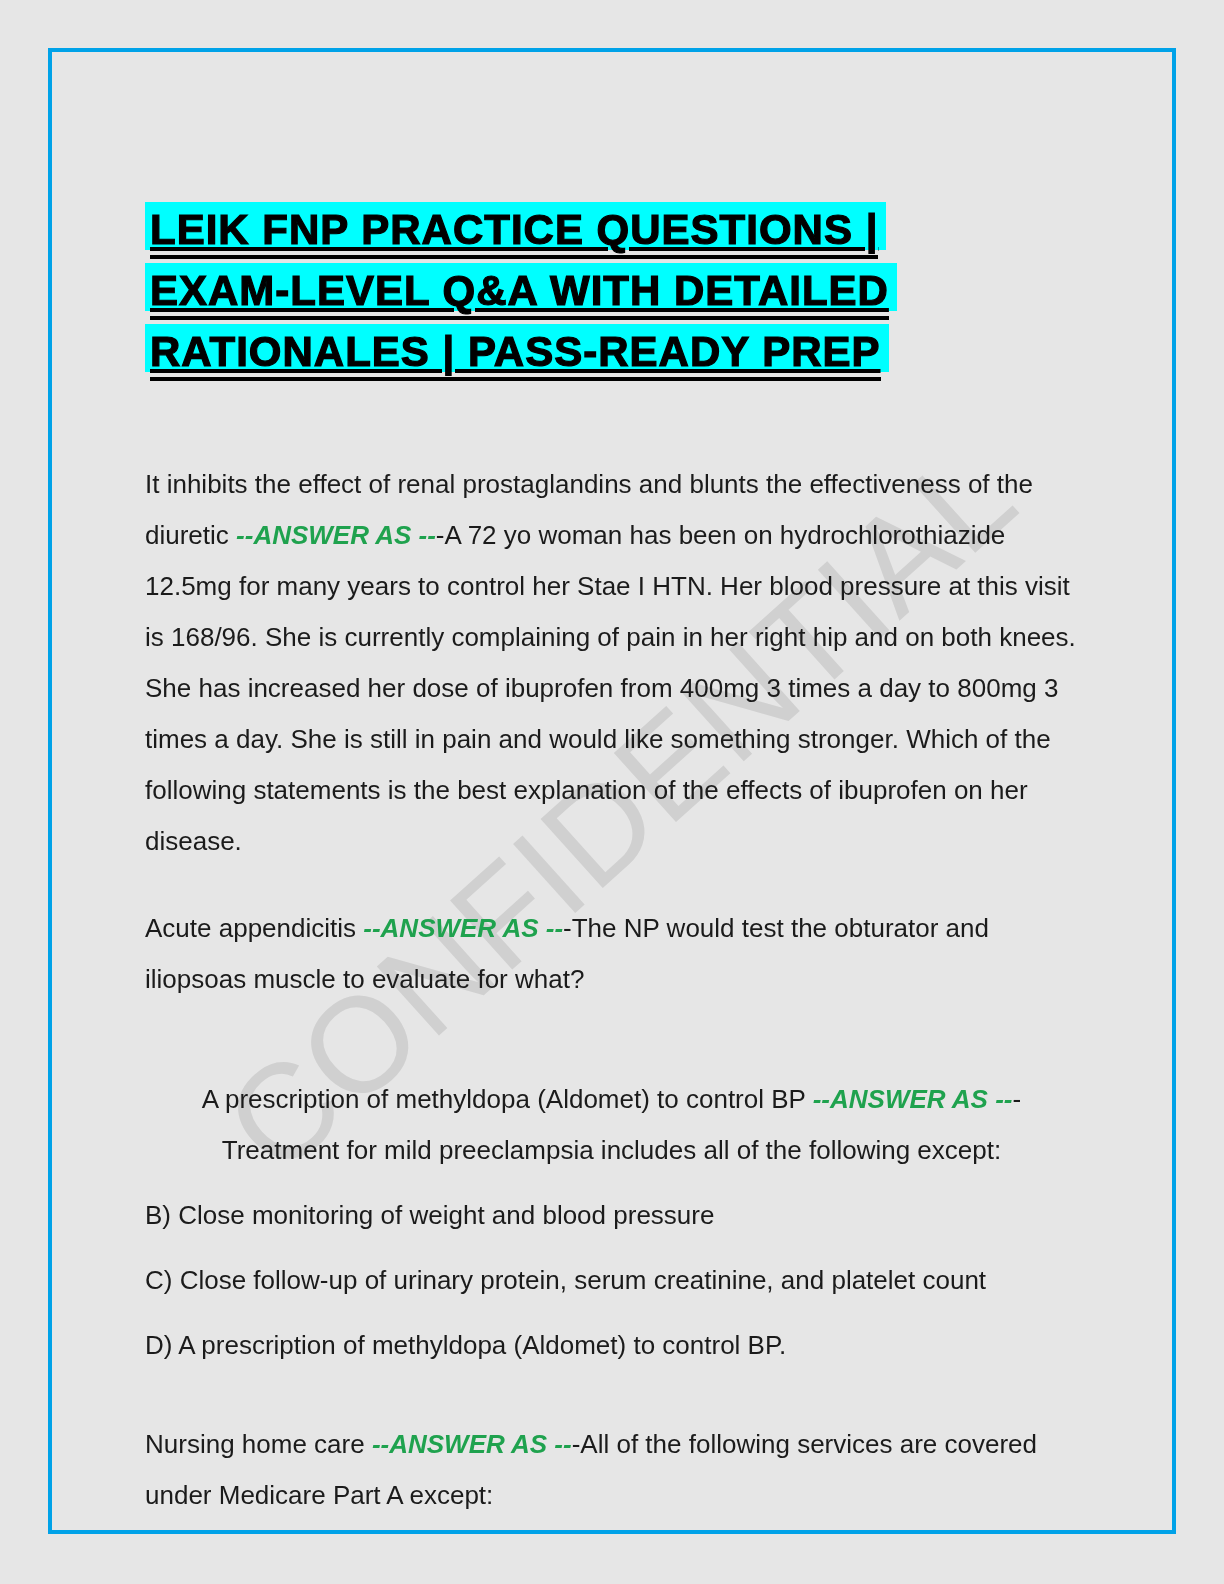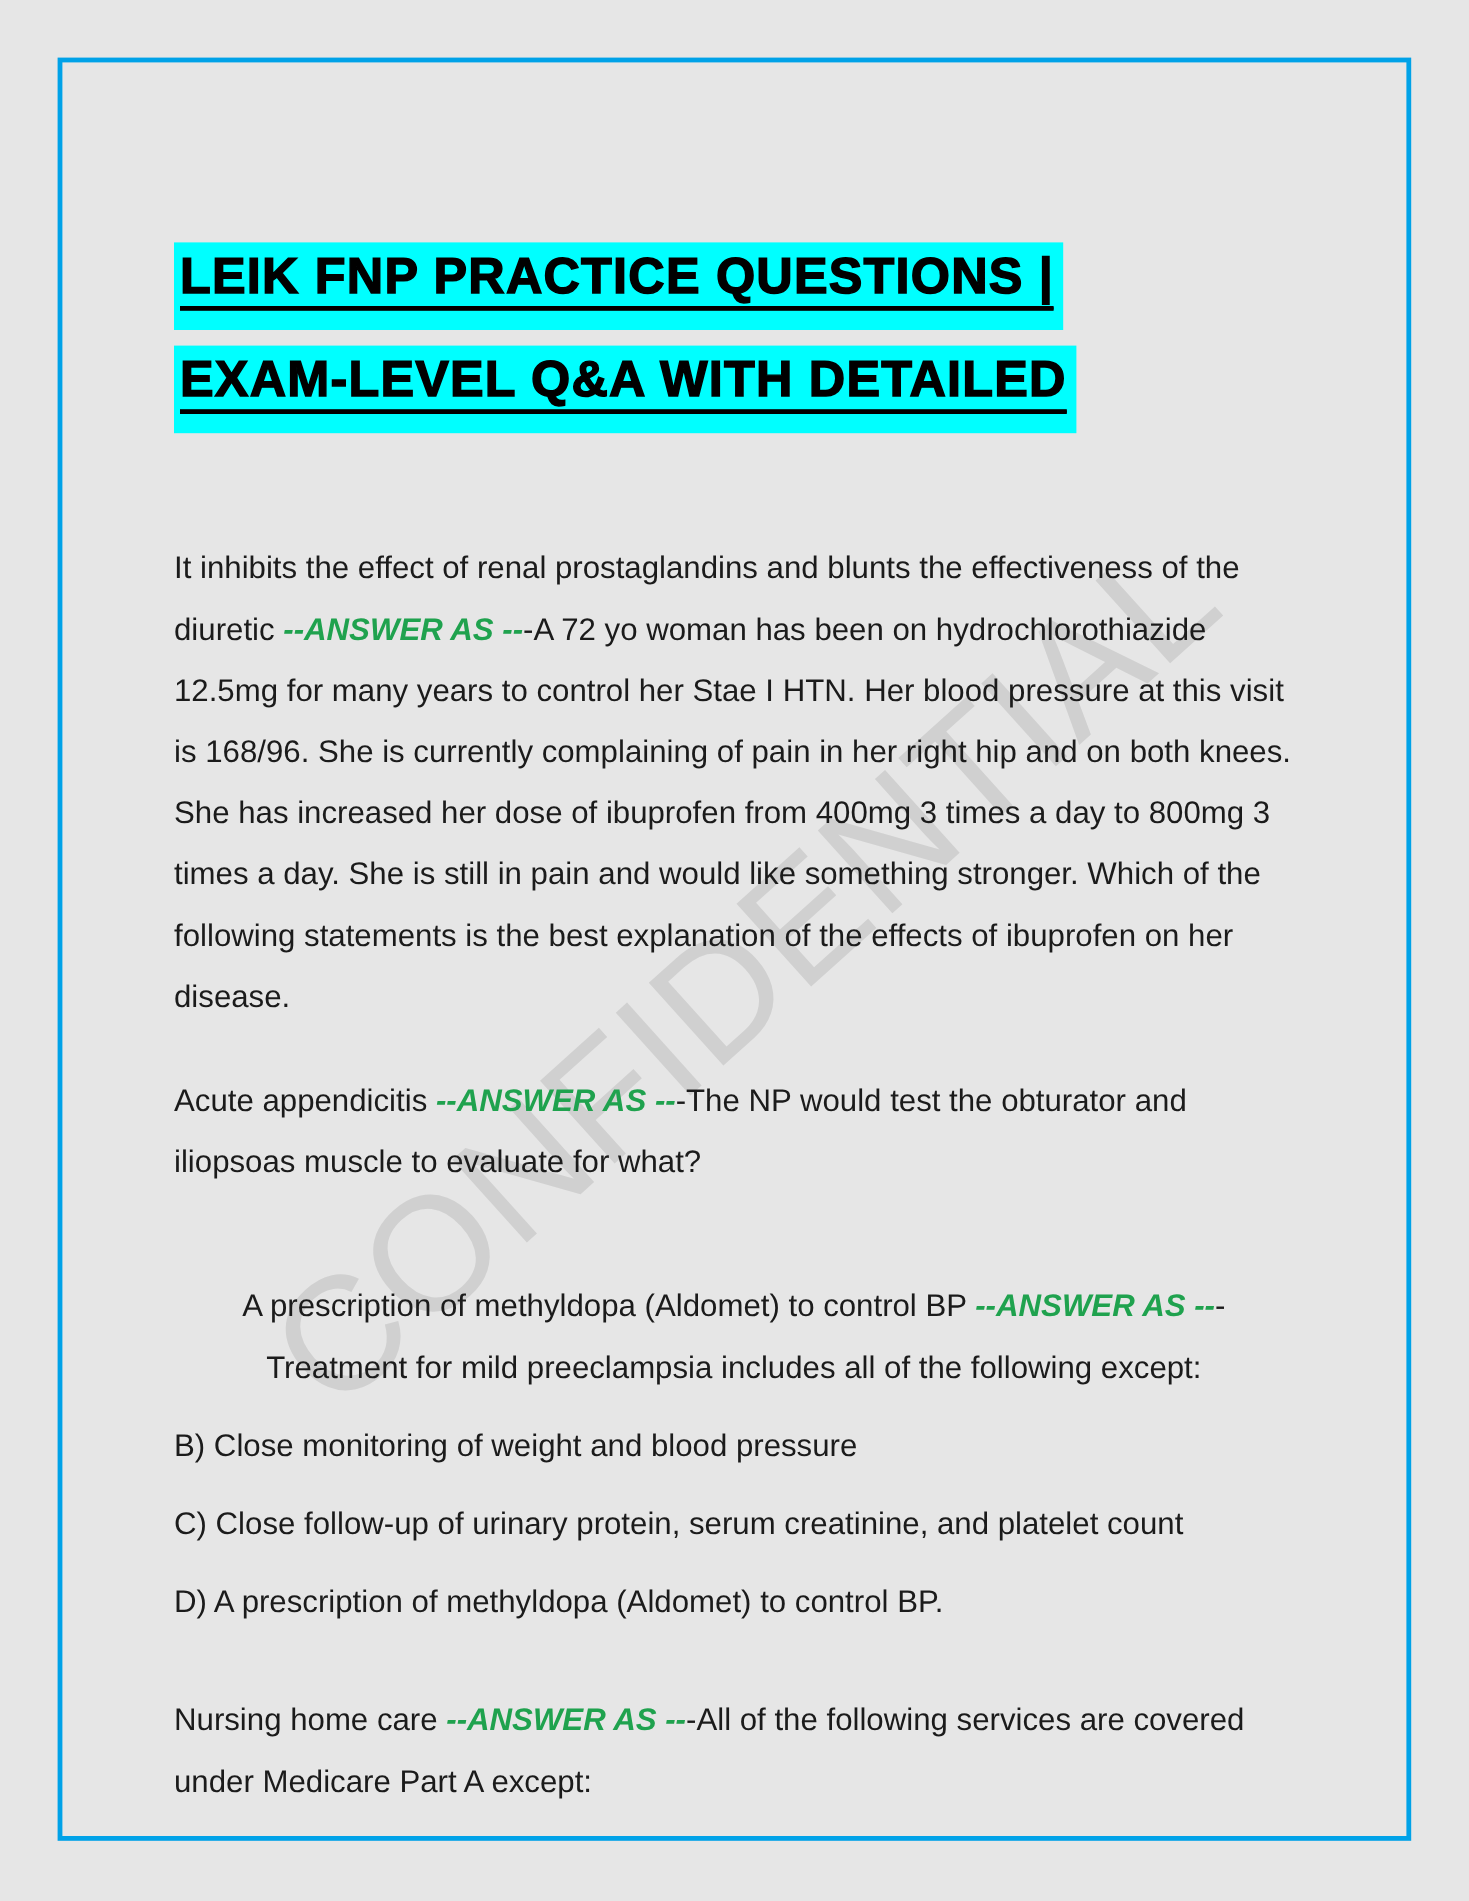--- a/index.html
+++ b/index.html
@@ -43,23 +43,24 @@
     font-size: 42px;
     font-weight: 900;
     line-height: 40px;
     letter-spacing: 1px;
     color: #000;
     -webkit-text-stroke: 1.2px #000;
   }
   .title-line {
     display: table;
     background: #00ffff;
-    padding: 8px 8px 25px 5px;
+    padding: 8px 8px 0 5px;
     margin: 0 0 13px 0;
     white-space: nowrap;
+    text-decoration: underline;
   }
   .ul-thin {
     border-bottom: 2px solid #000;
     padding-bottom: 3px;
   }
   .ul-thick {
     border-bottom: 4px solid #000;
     padding-bottom: 2px;
   }
   .para {
@@ -89,20 +90,23 @@
 
   <div class="content">
 
     <h1 class="title">
       <div class="title-line">
           <span class="ul-thin"><span class="ul-thick">LEIK FNP PRACTICE QUESTIONS |</span></span>
         </div>
       <div class="title-line">
           <span class="ul-thin"><span class="ul-thick">EXAM-LEVEL Q&amp;A WITH DETAILED</span></span>
         </div>
+      <div class="title-line">
+          <span class="ul-thin"><span class="ul-thick">RATIONALES | PASS-READY PREP</span></span>
+        </div>
     </h1>
 
     <p class="para para-1">
       <span>It inhibits the effect of renal prostaglandins and blunts the effectiveness of the diuretic</span>
       <span class="marker">--ANSWER AS --</span><span>-A 72 yo woman has been on hydrochlorothiazide 12.5mg for many years to control her Stae I HTN. Her blood pressure at this visit is 168/96. She is currently complaining of pain in her right hip and on both knees. She has increased her dose of ibuprofen from 400mg 3 times a day to 800mg 3 times a day. She is still in pain and would like something stronger. Which of the following statements is the best explanation of the effects of ibuprofen on her disease.</span>
     </p>
 
     <p class="para para-2">
       <span>Acute appendicitis</span>
       <span class="marker">--ANSWER AS --</span><span>-The NP would test the obturator and iliopsoas muscle to evaluate for what?</span>

